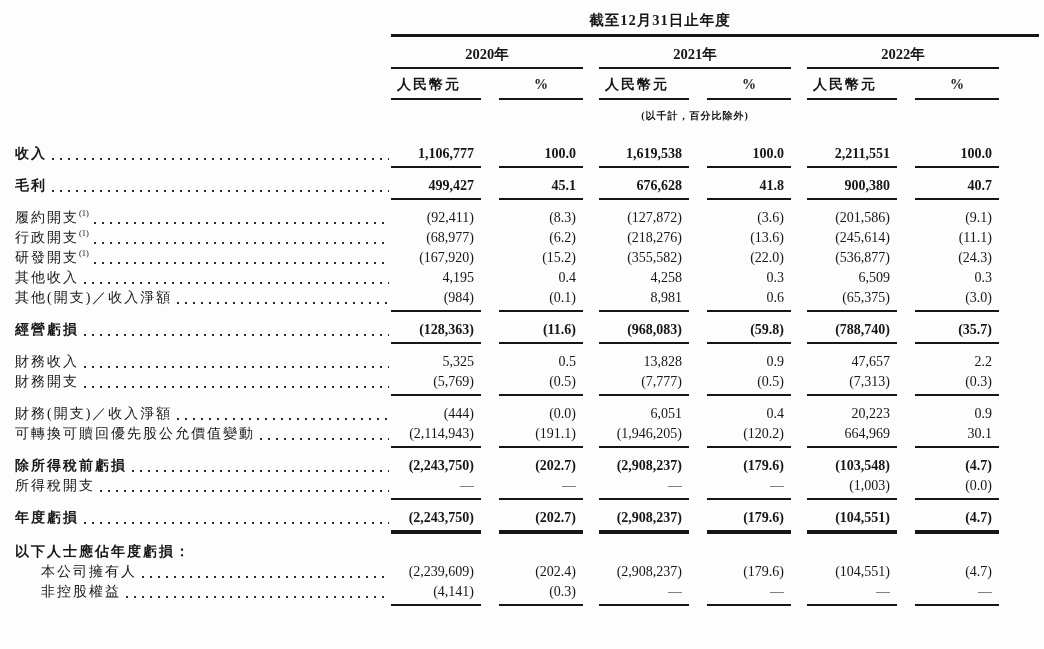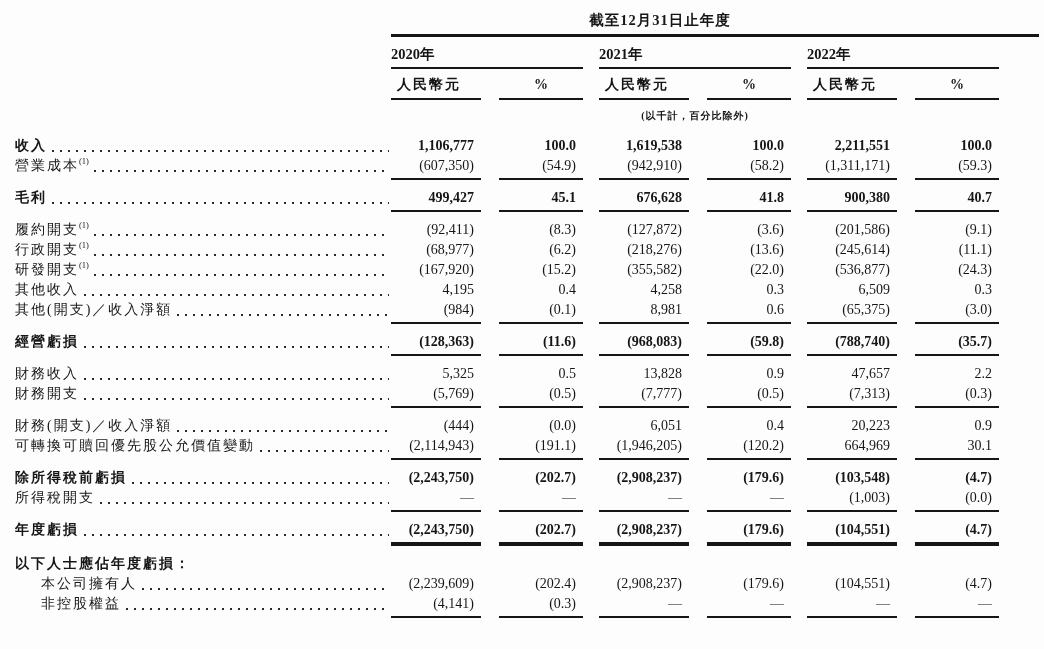--- a/index.html
+++ b/index.html
@@ -17,36 +17,36 @@
     font-family:"Liberation Serif","DejaVu Serif",serif;
     font-size:14px;
   }
   .page{width:1044px;height:649px;padding:10px 0 0 15px;}
   .grid{display:grid;grid-template-columns:var(--cols);align-items:end;}
 
   
   .title{grid-column:2/13;text-align:center;font-weight:700;font-size:14.5px;
          padding-right:70px;letter-spacing:1px;line-height:20px;}
   .top-rule{grid-column:2/13;height:3px;background:var(--ink);margin:4px -40px 4px 0;}
-  .year-cell{text-align:left;font-weight:700;font-size:14.5px;line-height:20px;padding-top:3px;}
+  .year-cell{text-align:center;font-weight:700;font-size:14.5px;line-height:20px;padding-top:3px;}
   .g1{grid-column:2/5;} .g2{grid-column:6/9;} .g3{grid-column:10/13;}
   .year-rule{height:2px;background:var(--ink);margin-top:3px;}
   .colhdr{font-weight:700;line-height:20px;padding-top:6px;letter-spacing:2px;}
   .colhdr.cur{text-align:left;padding-left:6px;}
   .colhdr.pct{text-align:center;letter-spacing:0;}
   .sub-rule{height:2px;background:var(--ink);margin-top:3px;}
   .note{grid-column:5/10;text-align:center;font-weight:700;font-size:10px;
         padding:7px 0 4px;line-height:18px;letter-spacing:1px;}
 
   
   .c0{grid-column:2;} .c1{grid-column:4;} .c2{grid-column:6;}
   .c3{grid-column:8;} .c4{grid-column:10;} .c5{grid-column:12;}
 
   
-  .tbody{margin-top:7px;}
+  .tbody{margin-top:15px;}
   .trow{line-height:20px;}
   .trow.space{margin-top:3px;}
   .trow.bold{font-weight:700;}
   .lcell{grid-column:1;display:flex;align-items:flex-end;min-width:0;overflow:hidden;
          letter-spacing:2px;white-space:nowrap;}
   .trow.indent .lcell{padding-left:26px;}
   .ltext sup{font-size:8.5px;letter-spacing:0;vertical-align:super;line-height:0;}
   .leader{flex:1;height:2px;min-width:10px;margin:0 2px 4px 5px;
           background:repeating-linear-gradient(to right,#2c2c2c 0 2px,transparent 2px 8px);}
   .ncell{text-align:right;padding-right:7px;white-space:nowrap;}
@@ -107,32 +107,20 @@
           <span class="ltext">收入</span>
           <span class="leader"></span>
         </div>
         <div class="ncell c0">1,106,777</div>
         <div class="ncell c1">100.0</div>
         <div class="ncell c2">1,619,538</div>
         <div class="ncell c3">100.0</div>
         <div class="ncell c4">2,211,551</div>
         <div class="ncell c5">100.0</div>
       </div>
-      <div class="grid trow">
-        <div class="lcell">
-          <span class="ltext">營業成本<sup>(1)</sup></span>
-          <span class="leader"></span>
-        </div>
-        <div class="ncell c0">(607,350)</div>
-        <div class="ncell c1">(54.9)</div>
-        <div class="ncell c2">(942,910)</div>
-        <div class="ncell c3">(58.2)</div>
-        <div class="ncell c4">(1,311,171)</div>
-        <div class="ncell c5">(59.3)</div>
-      </div>
       <div class="grid rrow">
         <div class="rseg c0"></div>
         <div class="rseg c1"></div>
         <div class="rseg c2"></div>
         <div class="rseg c3"></div>
         <div class="rseg c4"></div>
         <div class="rseg c5"></div>
       </div>
       <div class="grid trow bold space">
         <div class="lcell">

